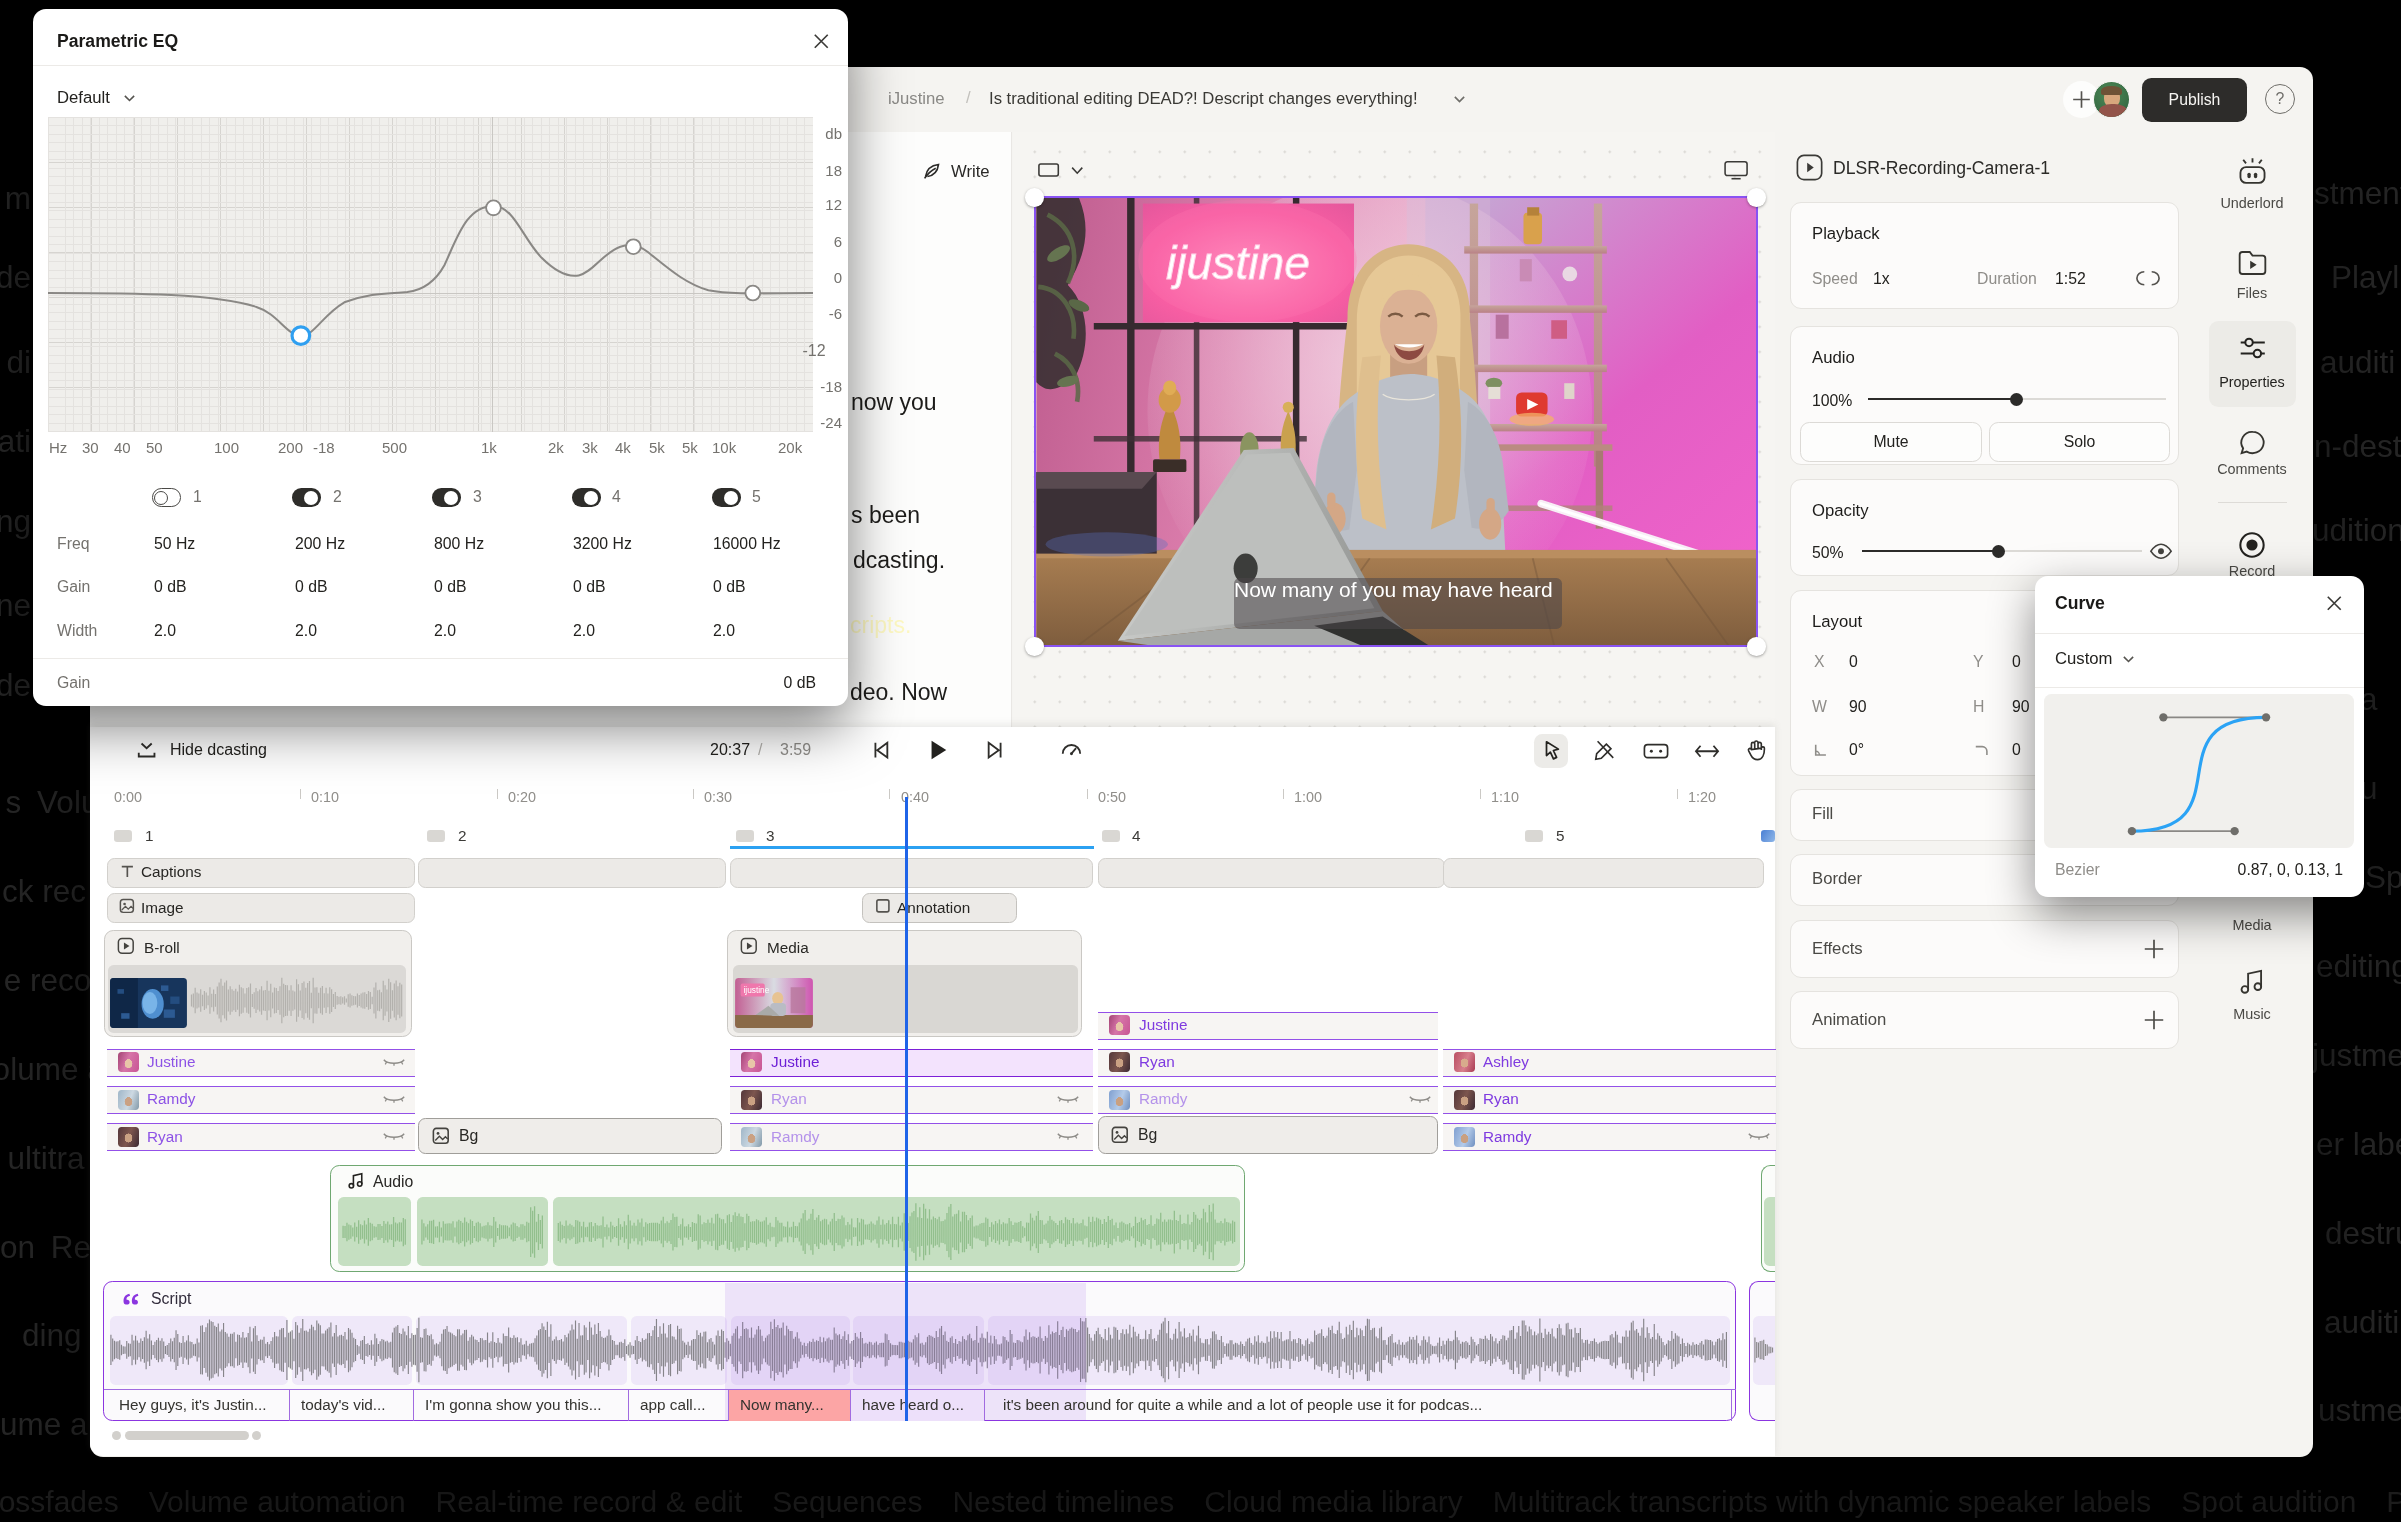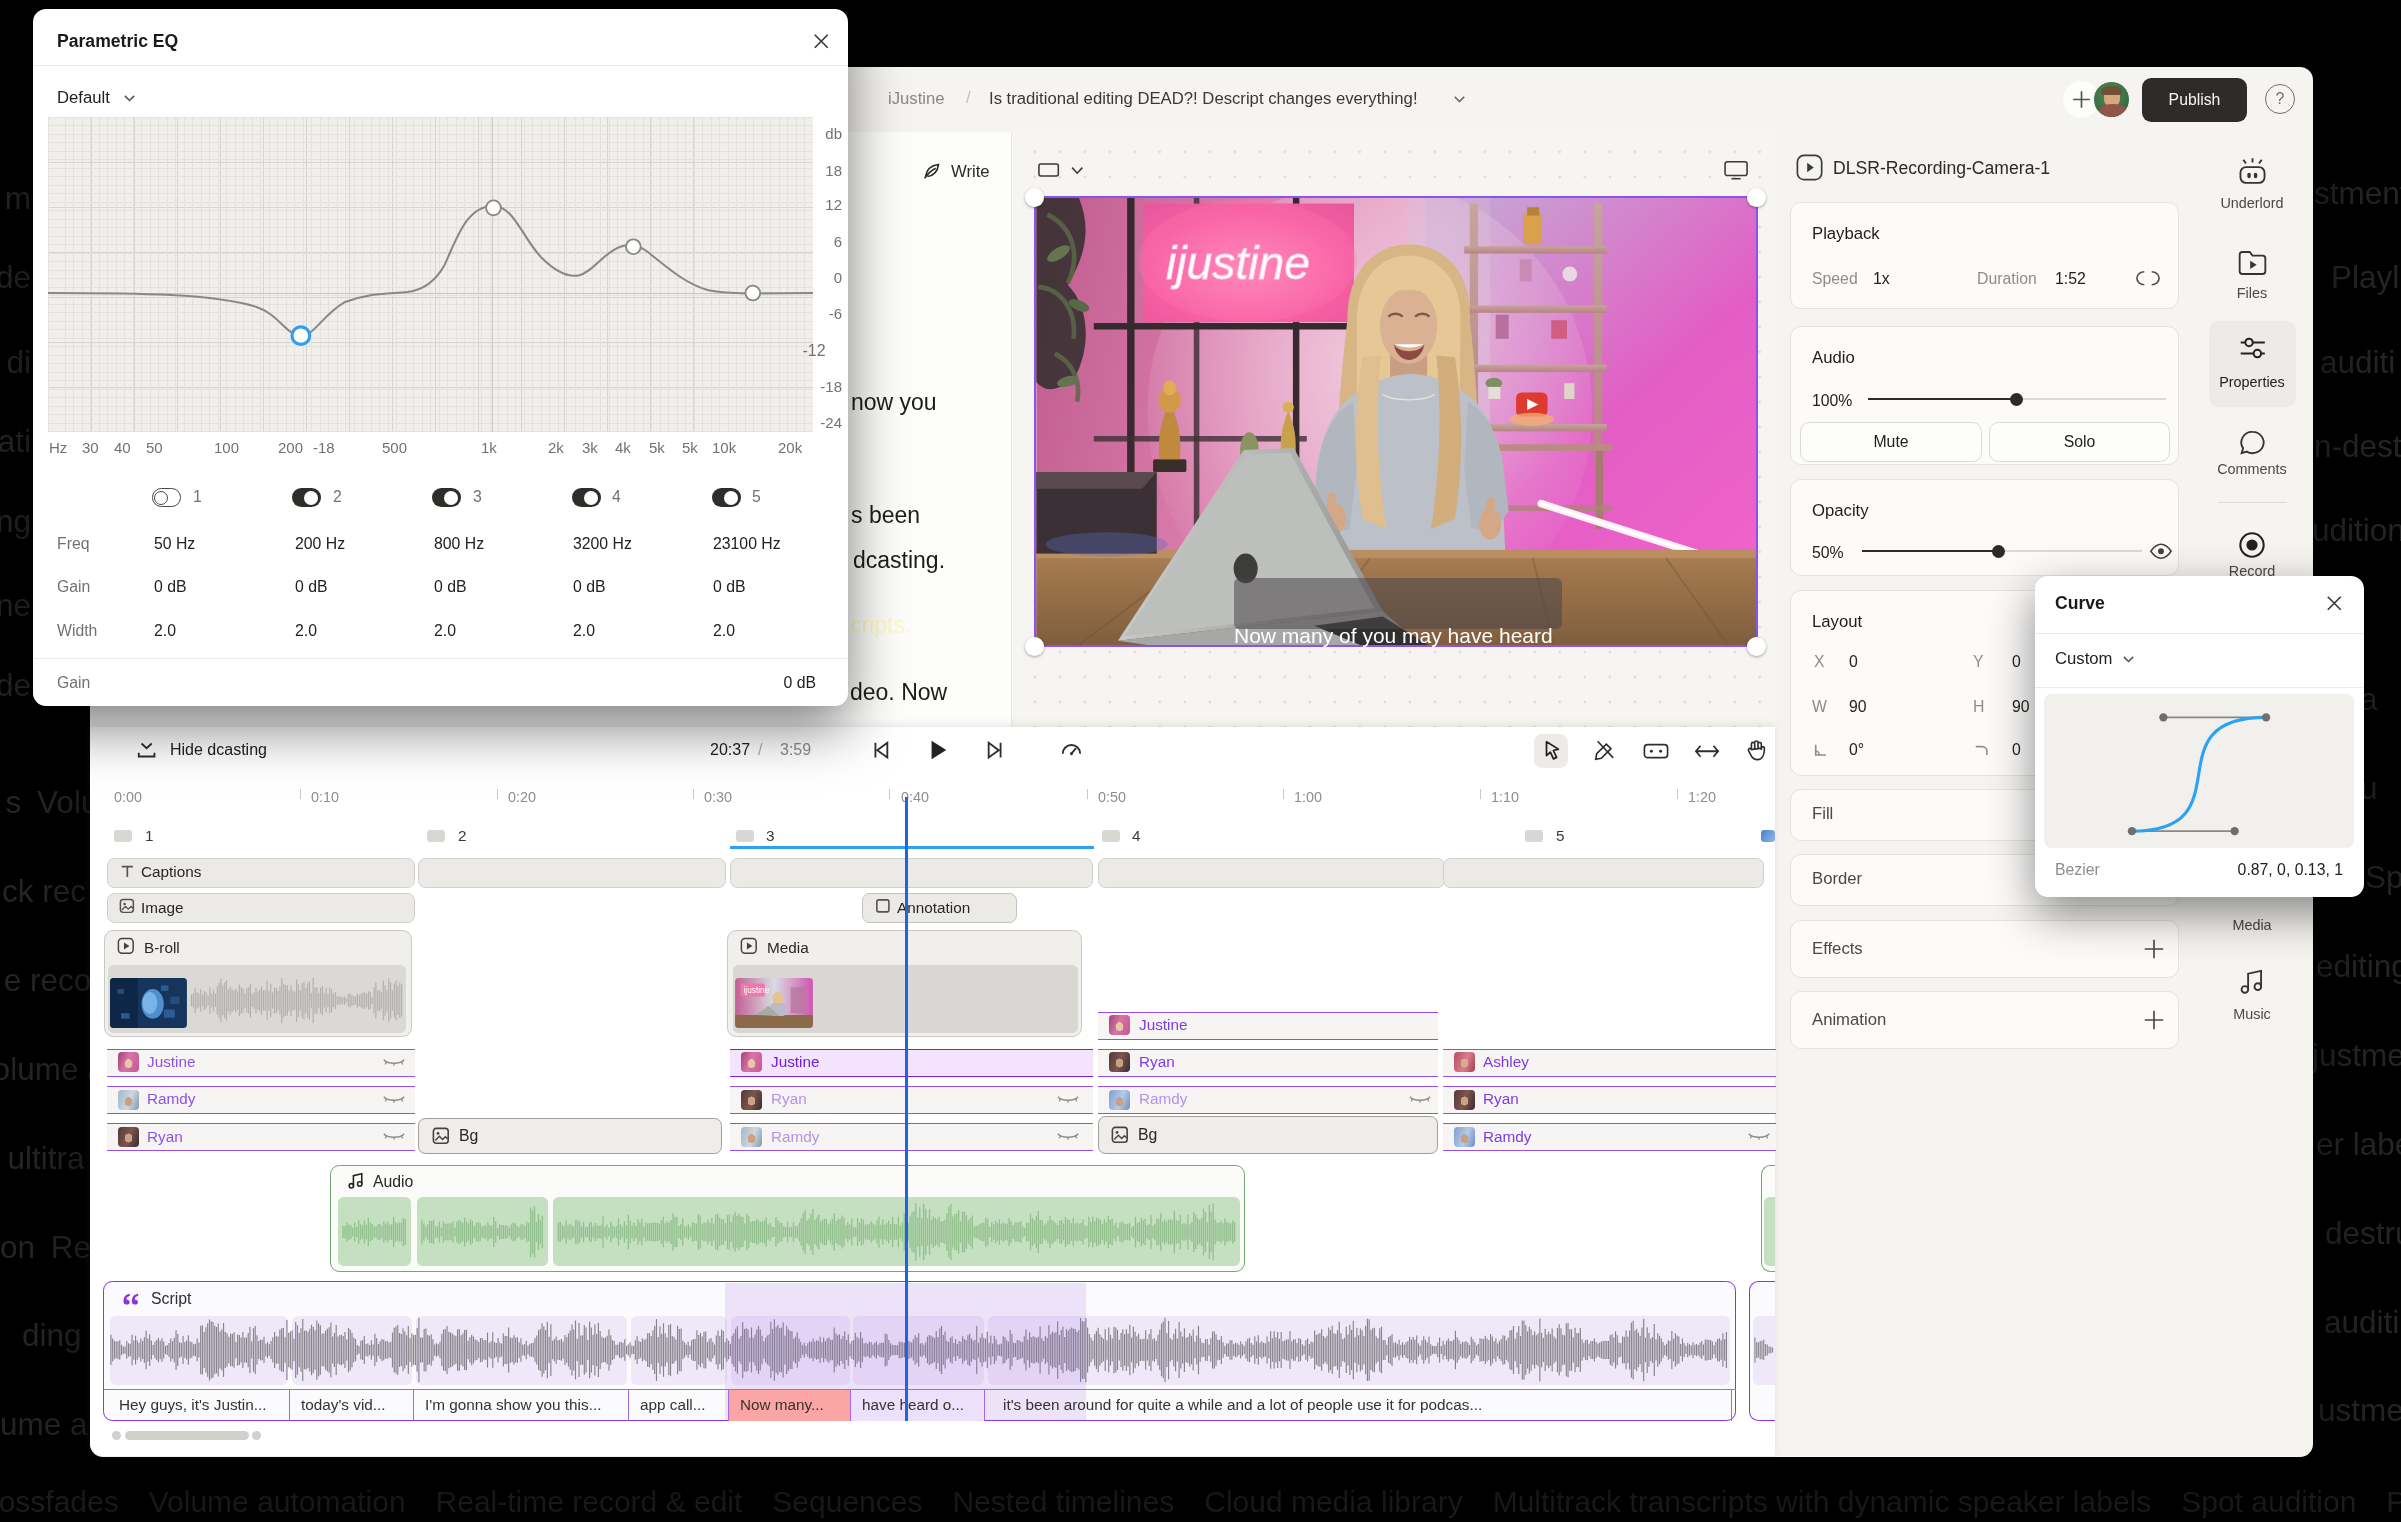--- a/index.html
+++ b/index.html
@@ -211,21 +211,21 @@
         <path d="M264 274c-1-22 4-34 8-44 4 10 9 22 8 44z" fill="#c9a14e"></path>
         <circle cx="272" cy="226" r="6" fill="#d8b058"></circle>
         <path d="M88 478 L224 272 L278 270 L374 446 z" fill="url(#lap)"></path>
         <path d="M95 473 L227 277 L274 275 L365 443 z" fill="#bdbfbd"></path>
         <ellipse cx="226" cy="400" rx="13" ry="16" fill="#3c3d3b"></ellipse>
         <path d="M374 446 L88 478 L150 487 L420 487 z" fill="#a6a8a6"></path>
         <path d="M300 462 L360 487 L430 487 L374 452 z" fill="#30312f"></path>
       </svg>
 </div>
 <div class="ab" style="left:1234px;top:578px;width:328px;height:51px;background:rgba(74,70,72,.55);border-radius:5.6px"></div>
-<div class="ab" style="left:1234px;top:624px;width:284px;text-align:center;font-size:21px;color:#fff;white-space:nowrap">Now many of you may have heard</div>
+<div class="ab" style="left:1234px;top:578px;width:284px;text-align:center;font-size:21px;color:#fff;white-space:nowrap">Now many of you may have heard</div>
 <div class="ab" style="left:1025px;top:188px;width:18.5px;height:18.5px;border-radius:50%;background:#fff;box-shadow:0 0.9px 2.8px rgba(0,0,0,.35)"></div>
 <div class="ab" style="left:1747px;top:188px;width:18.5px;height:18.5px;border-radius:50%;background:#fff;box-shadow:0 0.9px 2.8px rgba(0,0,0,.35)"></div>
 <div class="ab" style="left:1025px;top:637px;width:18.5px;height:18.5px;border-radius:50%;background:#fff;box-shadow:0 0.9px 2.8px rgba(0,0,0,.35)"></div>
 <div class="ab" style="left:1747px;top:637px;width:18.5px;height:18.5px;border-radius:50%;background:#fff;box-shadow:0 0.9px 2.8px rgba(0,0,0,.35)"></div>
 <svg class="ab" style="left:1796px;top:154px" width="28" height="28" viewBox="0 0 30 30">
       <rect x="1.5" y="1.5" width="26" height="26" rx="7" fill="none" stroke="#3b3a37" stroke-width="1.8"></rect>
       <path d="M12 9.5l7 5-7 5z" fill="#3b3a37"></path>
     </svg>
 <div class="ab" style="left:1833px;top:158px;font-size:17.6px;color:#2b2a27">DLSR-Recording-Camera-1</div>
 <div class="card" style="left:1790px;top:202px;width:389px;height:107px"></div>
@@ -656,21 +656,21 @@
 <div class="ab" style="left:584px;top:491px;width:14px;height:14px;border-radius:50%;background:#fff"></div>
 <div class="num" style="left:612px;top:488px">4</div>
 <div class="tog" style="left:712px;top:488px;background:#2e2d2a"></div>
 <div class="ab" style="left:724px;top:491px;width:14px;height:14px;border-radius:50%;background:#fff"></div>
 <div class="num" style="left:752px;top:488px">5</div>
 <div class="eql" style="left:57px;top:535px">Freq</div>
 <div class="eqv" style="left:154px;top:535px">50 Hz</div>
 <div class="eqv" style="left:295px;top:535px">200 Hz</div>
 <div class="eqv" style="left:434px;top:535px">800 Hz</div>
 <div class="eqv" style="left:573px;top:535px">3200 Hz</div>
-<div class="eqv" style="left:713px;top:535px">23100 Hz</div>
+<div class="eqv" style="left:713px;top:535px">16000 Hz</div>
 <div class="eql" style="left:57px;top:578px">Gain</div>
 <div class="eqv" style="left:154px;top:578px">0 dB</div>
 <div class="eqv" style="left:295px;top:578px">0 dB</div>
 <div class="eqv" style="left:434px;top:578px">0 dB</div>
 <div class="eqv" style="left:573px;top:578px">0 dB</div>
 <div class="eqv" style="left:713px;top:578px">0 dB</div>
 <div class="eql" style="left:57px;top:622px">Width</div>
 <div class="eqv" style="left:154px;top:622px">2.0</div>
 <div class="eqv" style="left:295px;top:622px">2.0</div>
 <div class="eqv" style="left:434px;top:622px">2.0</div>

